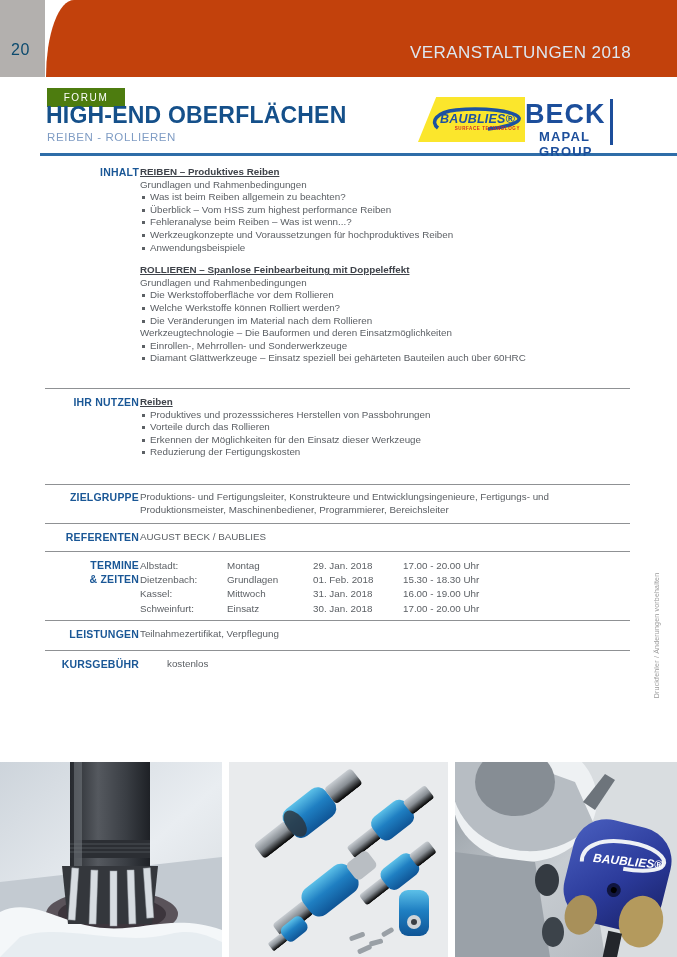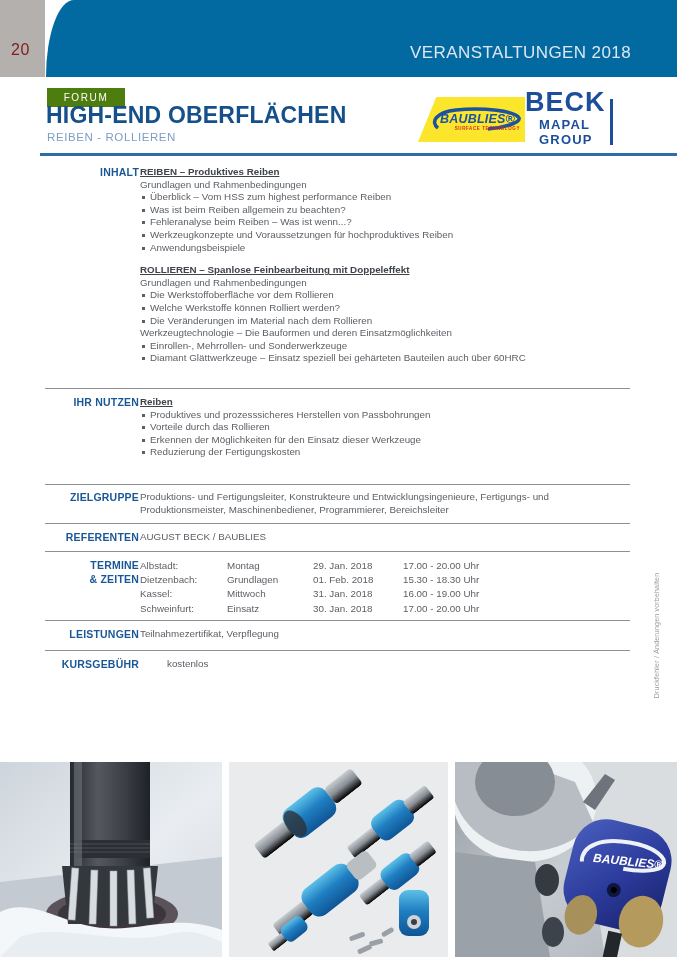--- a/index.html
+++ b/index.html
@@ -1,43 +1,43 @@
 <!DOCTYPE html>
 <html><head>
 <meta charset="utf-8">
 <style>
   html,body{margin:0;padding:0;background:#ffffff;}
   .page{position:relative;width:677px;height:957px;background:#fff;overflow:hidden;
         font-family:"Liberation Sans", sans-serif;color:#5a5e63;}
 
   
   .pagenum-block{position:absolute;left:0;top:0;width:45px;height:77px;background:#b3b0ae;}
-  .pagenum{position:absolute;left:11px;top:41px;font-size:16px;color:#7f1d1d;letter-spacing:.5px;}
-  .header-band{position:absolute;left:46px;right:0;top:0;height:77px;background:#0369a1;
+  .pagenum{position:absolute;left:11px;top:41px;font-size:16px;color:#0c4a6e;letter-spacing:.5px;}
+  .header-band{position:absolute;left:46px;right:0;top:0;height:77px;background:#c2410c;
                border-top-left-radius:28px 77px;}
   .header-title{position:absolute;right:46px;top:43px;font-size:17px;color:#dde7f1;letter-spacing:.4px;}
 
   
   .forum-badge{position:absolute;left:47px;top:88px;width:78px;height:19px;background:#4d7c0f;
                color:#fff;font-size:10px;letter-spacing:1.6px;text-align:center;line-height:19px;}
   .main-title{position:absolute;left:46px;top:102px;font-size:23px;font-weight:bold;color:#15508a;
               letter-spacing:.2px;white-space:nowrap;}
   .sub-title{position:absolute;left:47px;top:131px;font-size:11.5px;color:#7f9cc4;letter-spacing:.6px;}
   .title-rule{position:absolute;left:40px;right:0;top:153px;height:3px;background:#2f6da8;}
 
   
   .baublies-logo{position:absolute;left:418px;top:97px;width:107px;height:45px;background:#fbe62c;
                  clip-path:polygon(17% 0,100% 0,100% 100%,0 100%);}
   .baublies-inner{position:absolute;left:10px;top:9px;width:94px;height:30px;}
   .baublies-name{position:absolute;left:12px;top:6px;font-size:12.5px;font-weight:bold;font-style:italic;
                  color:#1d52a0;letter-spacing:.2px;}
   .baublies-tagline{position:absolute;right:2px;top:20px;font-size:4.5px;font-weight:bold;color:#d02b2b;
                     letter-spacing:.6px;}
   .baublies-swoosh{position:absolute;left:0;top:0;width:94px;height:30px;}
-  .beck-logo{position:absolute;left:525px;top:87px;width:90px;height:48px;}
+  .beck-logo{position:absolute;left:525px;top:99px;width:90px;height:48px;}
   .beck-name{position:absolute;left:0;top:0;font-size:27px;font-weight:bold;color:#1c4e9b;letter-spacing:1px;}
   .beck-group{position:absolute;left:14px;top:30px;font-size:13px;font-weight:bold;color:#1c4e9b;letter-spacing:1.2px;}
   .beck-rule{position:absolute;left:610px;top:99px;width:2.5px;height:46px;background:#1c4e9b;}
 
   
   .row{position:absolute;left:47px;width:583px;}
   .row-label{position:absolute;left:0;top:0;width:92px;font-size:10.5px;font-weight:bold;
              color:#1a5796;letter-spacing:.2px;line-height:13.5px;text-align:right;}
   .row-content{margin-left:93px;font-size:9.8px;line-height:12.6px;color:#5c6065;}
   .bold-head{font-weight:bold;color:#3f434a;text-decoration:underline;}
@@ -96,22 +96,22 @@
     <span class="beck-group">MAPAL GROUP</span>
   </div>
   <div class="beck-rule"></div>
 
   <div class="row" style="top:166px;">
     <div class="row-label">INHALT</div>
     <div class="row-content">
       <div class="bold-head">REIBEN – Produktives Reiben</div>
       <div>Grundlagen und Rahmenbedingungen</div>
       <ul class="dotlist">
+        <li>Was ist beim Reiben allgemein zu beachten?</li>
         <li>Überblick – Vom HSS zum highest performance Reiben</li>
-        <li>Was ist beim Reiben allgemein zu beachten?</li>
         <li>Fehleranalyse beim Reiben – Was ist wenn...?</li>
         <li>Werkzeugkonzepte und Voraussetzungen für hochproduktives Reiben</li>
         <li>Anwendungsbeispiele</li>
       </ul>
       <div class="block-gap"></div>
       <div class="bold-head">ROLLIEREN – Spanlose Feinbearbeitung mit Doppeleffekt</div>
       <div>Grundlagen und Rahmenbedingungen</div>
       <ul class="dotlist">
         <li>Die Werkstoffoberfläche vor dem Rollieren</li>
         <li>Welche Werkstoffe können Rolliert werden?</li>

